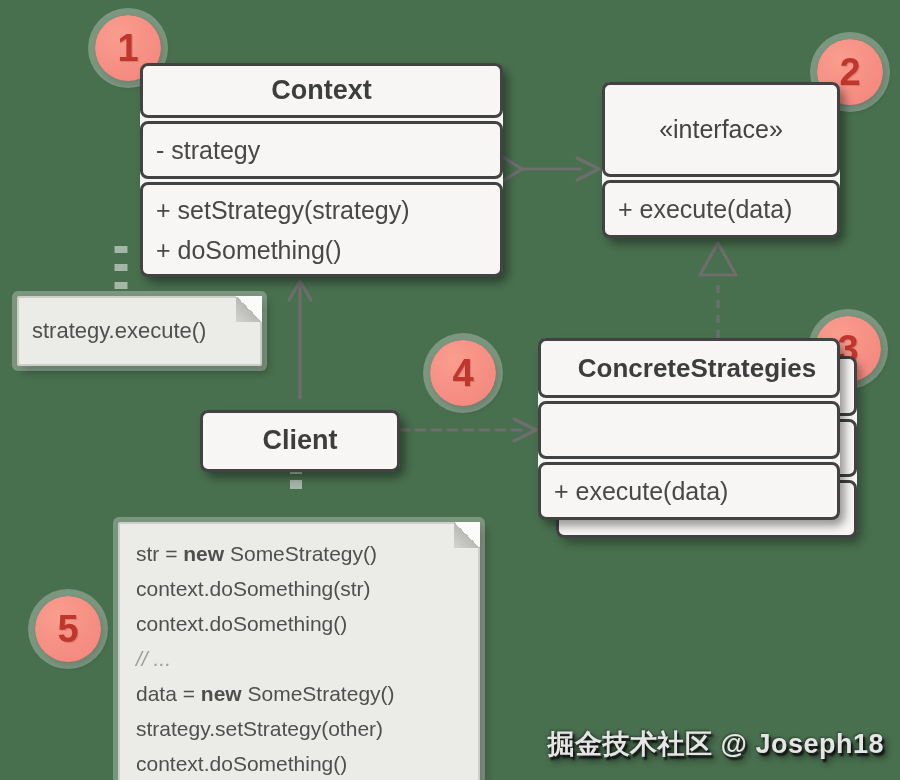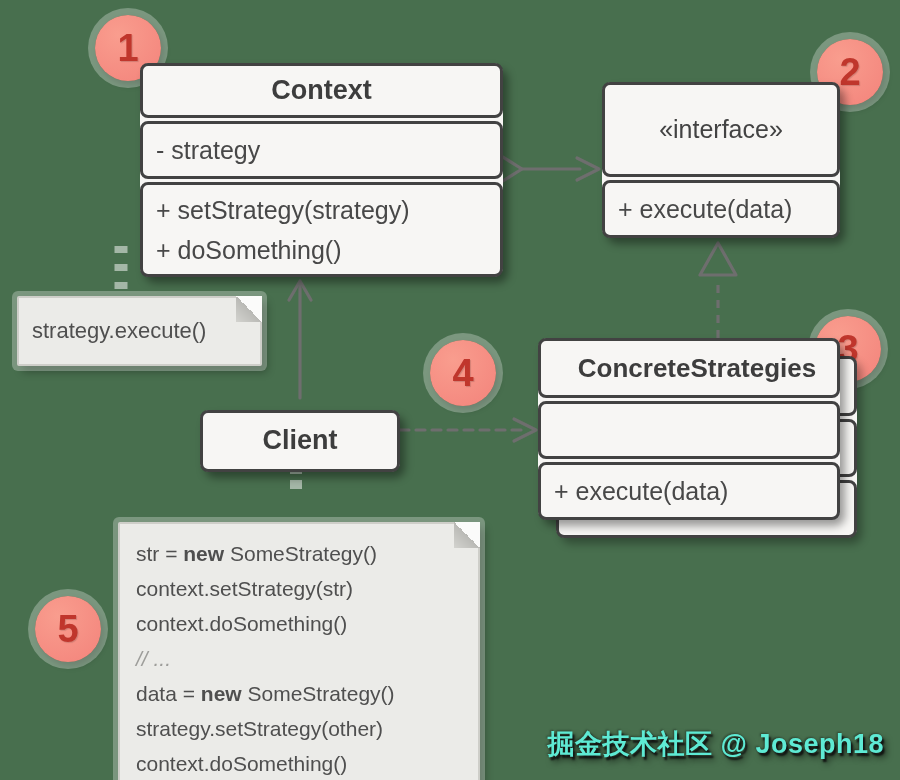--- a/index.html
+++ b/index.html
@@ -54,21 +54,21 @@
   .note1 { left:17px; top:296px; width:245px; height:70px;
     display:flex; align-items:center; font-size:22px; padding-left:13px; }
   .note2 { left:118px; top:497px; width:362px; height:270px; padding:12px 16px;margin-top:25px; }
   .code-line { font-size:21px; line-height:35px; white-space:nowrap; }
   .code-line .b { font-weight:700; }
   .code-line .muted { color:#9d9d9a; font-style:italic; }
 
   
   .watermark {
     position:absolute; z-index:5; right:16px; bottom:18px;
-    font-size:27px; font-weight:700; color:#5eead4; letter-spacing:0.5px;
+    font-size:27px; font-weight:700; color:#e5e5e5; letter-spacing:0.5px;
     text-shadow:2px 3px 2px rgba(15,15,15,0.95), -1px -1px 2px rgba(15,15,15,0.4),
                 4px 5px 6px rgba(0,0,0,0.55);
     white-space:nowrap;
   }
 </style>
 </head>
 <body>
 
 <div class="stage">
 
@@ -161,21 +161,21 @@
   </div>
 
   <div class="note note1">
     <span>strategy.execute()</span>
     <span class="fold"></span>
   </div>
 
   <div class="note note2">
     <div>
         <div class="code-line"><span>str = </span><span class="b">new</span><span> SomeStrategy()</span></div>
-        <div class="code-line"><span>context.setStrategy(str)</span></div>
+        <div class="code-line"><span>context.doSomething(str)</span></div>
         <div class="code-line"><span>context.doSomething()</span></div>
         <div class="code-line"><span class="muted">// ...</span></div>
         <div class="code-line"><span>data = </span><span class="b">new</span><span> SomeStrategy()</span></div>
         <div class="code-line"><span>strategy.setStrategy(other)</span></div>
         <div class="code-line"><span>context.doSomething()</span></div>
       </div>
     <span class="fold"></span>
   </div>
 
   <div class="watermark">掘金技术社区 @ Joseph18</div>

